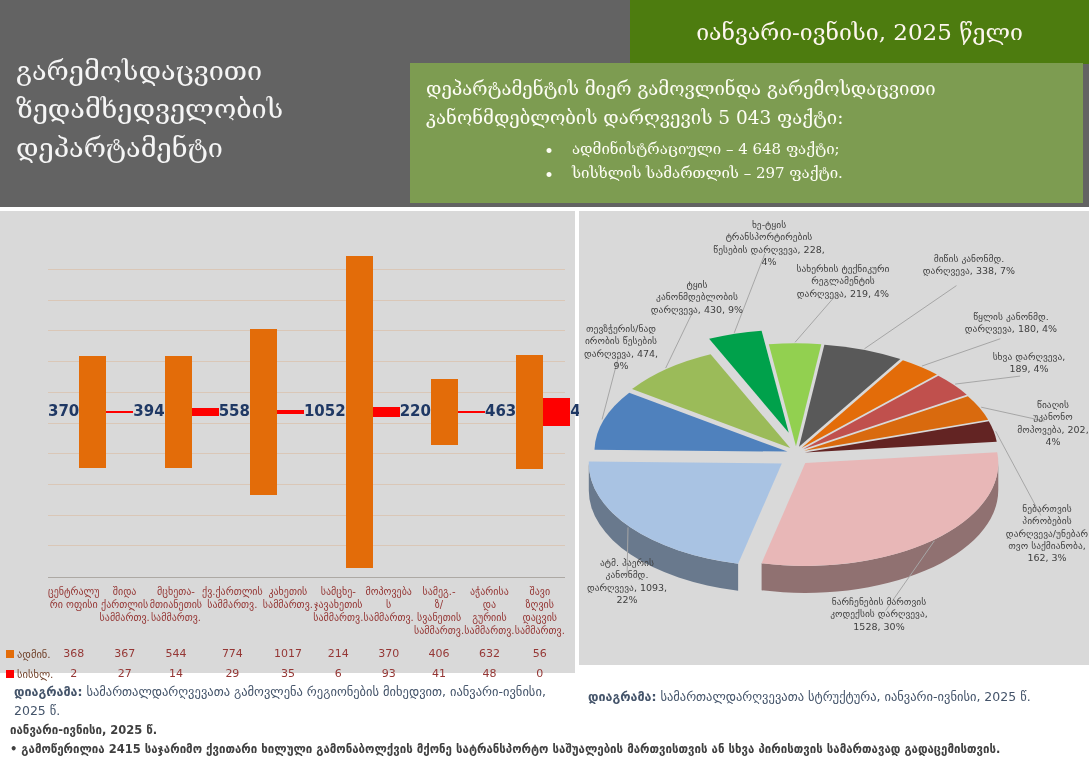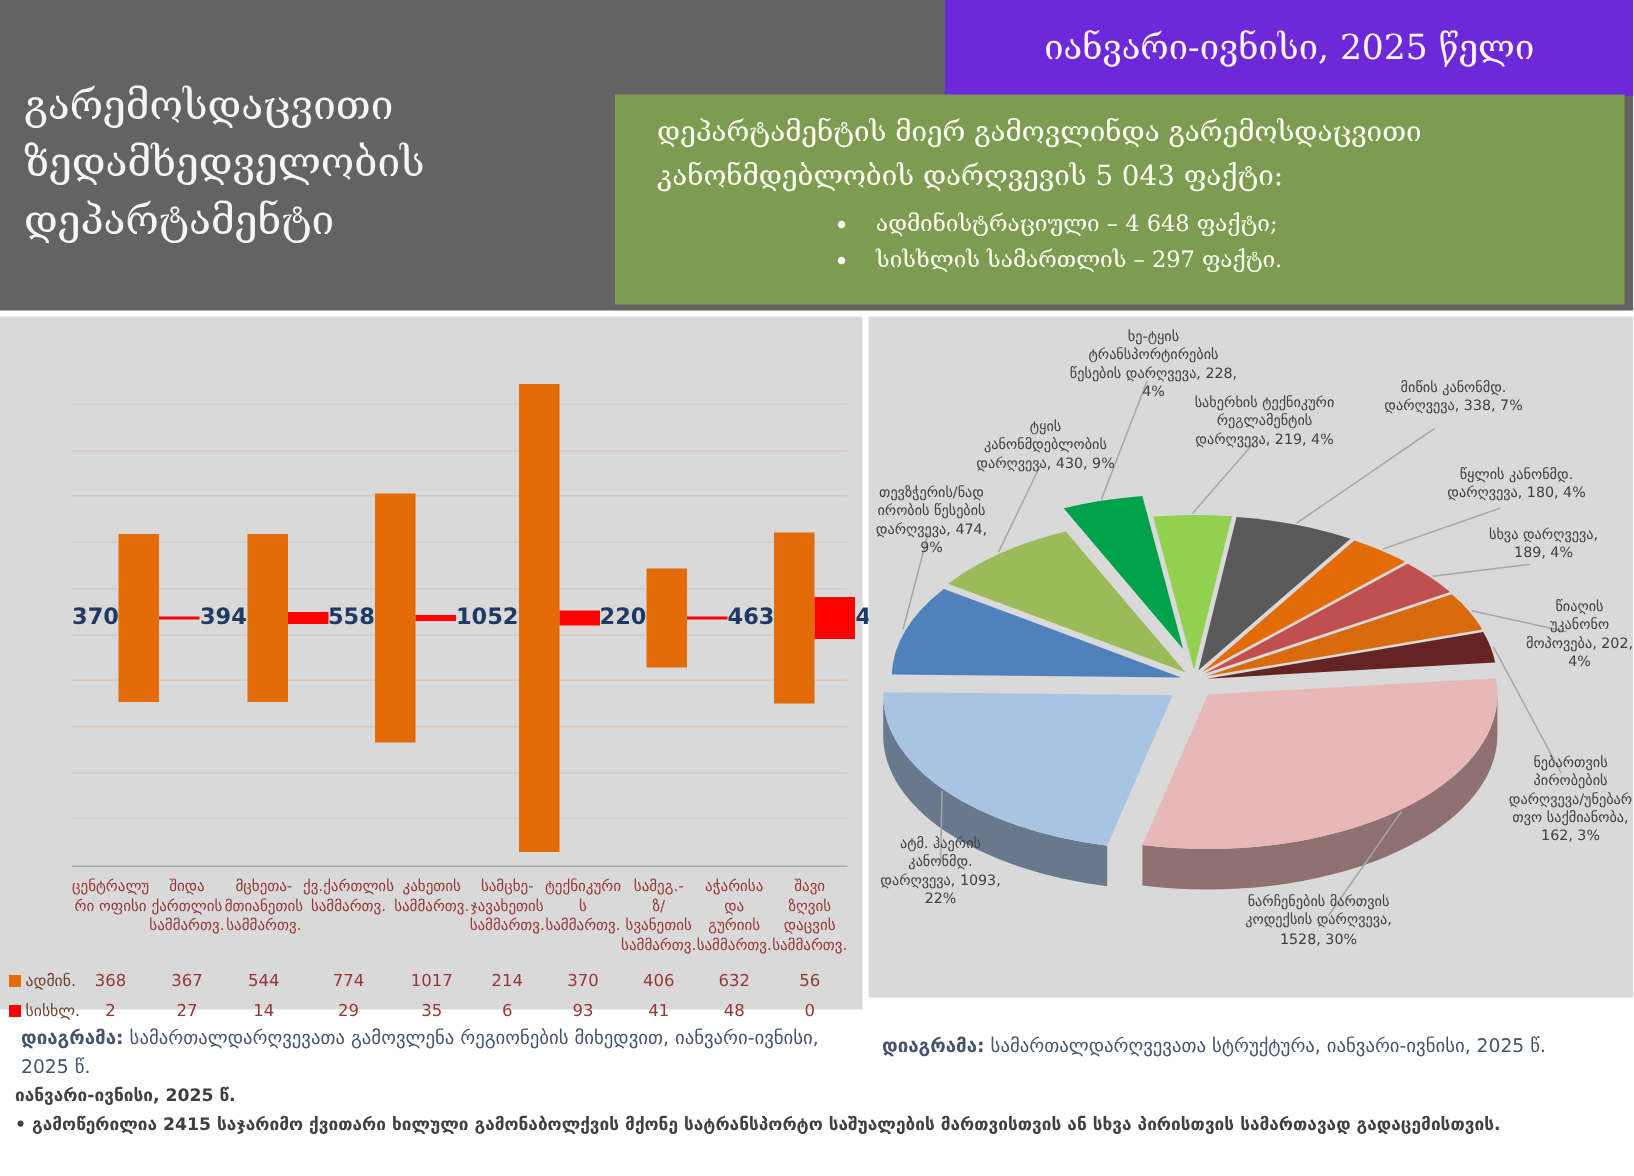--- a/index.html
+++ b/index.html
@@ -4,26 +4,26 @@
 <style>
   html,body{margin:0;padding:0;background:#fff;}
   #app{position:relative;width:1089px;height:784px;overflow:hidden;background:#ffffff;
        font-family:"DejaVu Sans","Liberation Sans",sans-serif;}
 
   
   .hdr{position:absolute;left:0;top:0;width:1089px;height:207px;background:#636363;}
   .title{position:absolute;left:16px;top:52px;width:380px;color:#f5f5f5;
          font-family:"DejaVu Serif","DejaVu Sans",serif;
          font-size:27px;line-height:1.42;white-space:pre-line;}
-  .banner{position:absolute;left:630px;top:0;width:459px;height:64px;background:#6d28d9;
+  .banner{position:absolute;left:630px;top:0;width:459px;height:64px;background:#4d7c0f;
           display:flex;align-items:center;justify-content:center;}
   .banner span{color:#fdf6ee;font-family:"DejaVu Serif","DejaVu Sans",serif;font-size:23px;}
   .summary{position:absolute;left:410px;top:63px;width:673px;height:140px;background:#7D9C51;
            color:#fdfdf4;font-family:"DejaVu Serif","DejaVu Sans",serif;box-sizing:border-box;
-           padding:12px 16px 8px 28px;}
+           padding:12px 16px 8px 16px;}
   .summary .intro{margin:0;font-size:18.5px;line-height:1.55;max-width:560px;}
   .blist{list-style:none;margin:6px 0 0 0;padding:0 0 0 118px;}
   .blist li{font-size:15px;line-height:1.55;position:relative;padding-left:28px;}
   .blist li::before{content:"\2022";position:absolute;left:0;top:0;font-size:17px;}
 
   
   .panel{position:absolute;background:#D9D9D9;}
   .bar-panel{left:0;top:211px;width:575px;height:462px;}
   .pie-panel{left:579px;top:211px;width:510px;height:454px;}
 
@@ -142,21 +142,21 @@
         <div class="cat-cell">მცხეთა-
 მთიანეთის
 სამმართვ.</div>
         <div class="cat-cell">ქვ.ქართლის
 სამმართვ.</div>
         <div class="cat-cell">კახეთის
 სამმართვ.</div>
         <div class="cat-cell">სამცხე-
 ჯავახეთის
 სამმართვ.</div>
-        <div class="cat-cell">ტექნიკური
+        <div class="cat-cell">მოპოვება
 ს სამმართვ.</div>
         <div class="cat-cell">სამეგ.-
 ზ/სვანეთის
 სამმართვ.</div>
         <div class="cat-cell">აჭარისა და
 გურიის
 სამმართვ.</div>
         <div class="cat-cell">შავი ზღვის
 დაცვის
 სამმართვ.</div>

